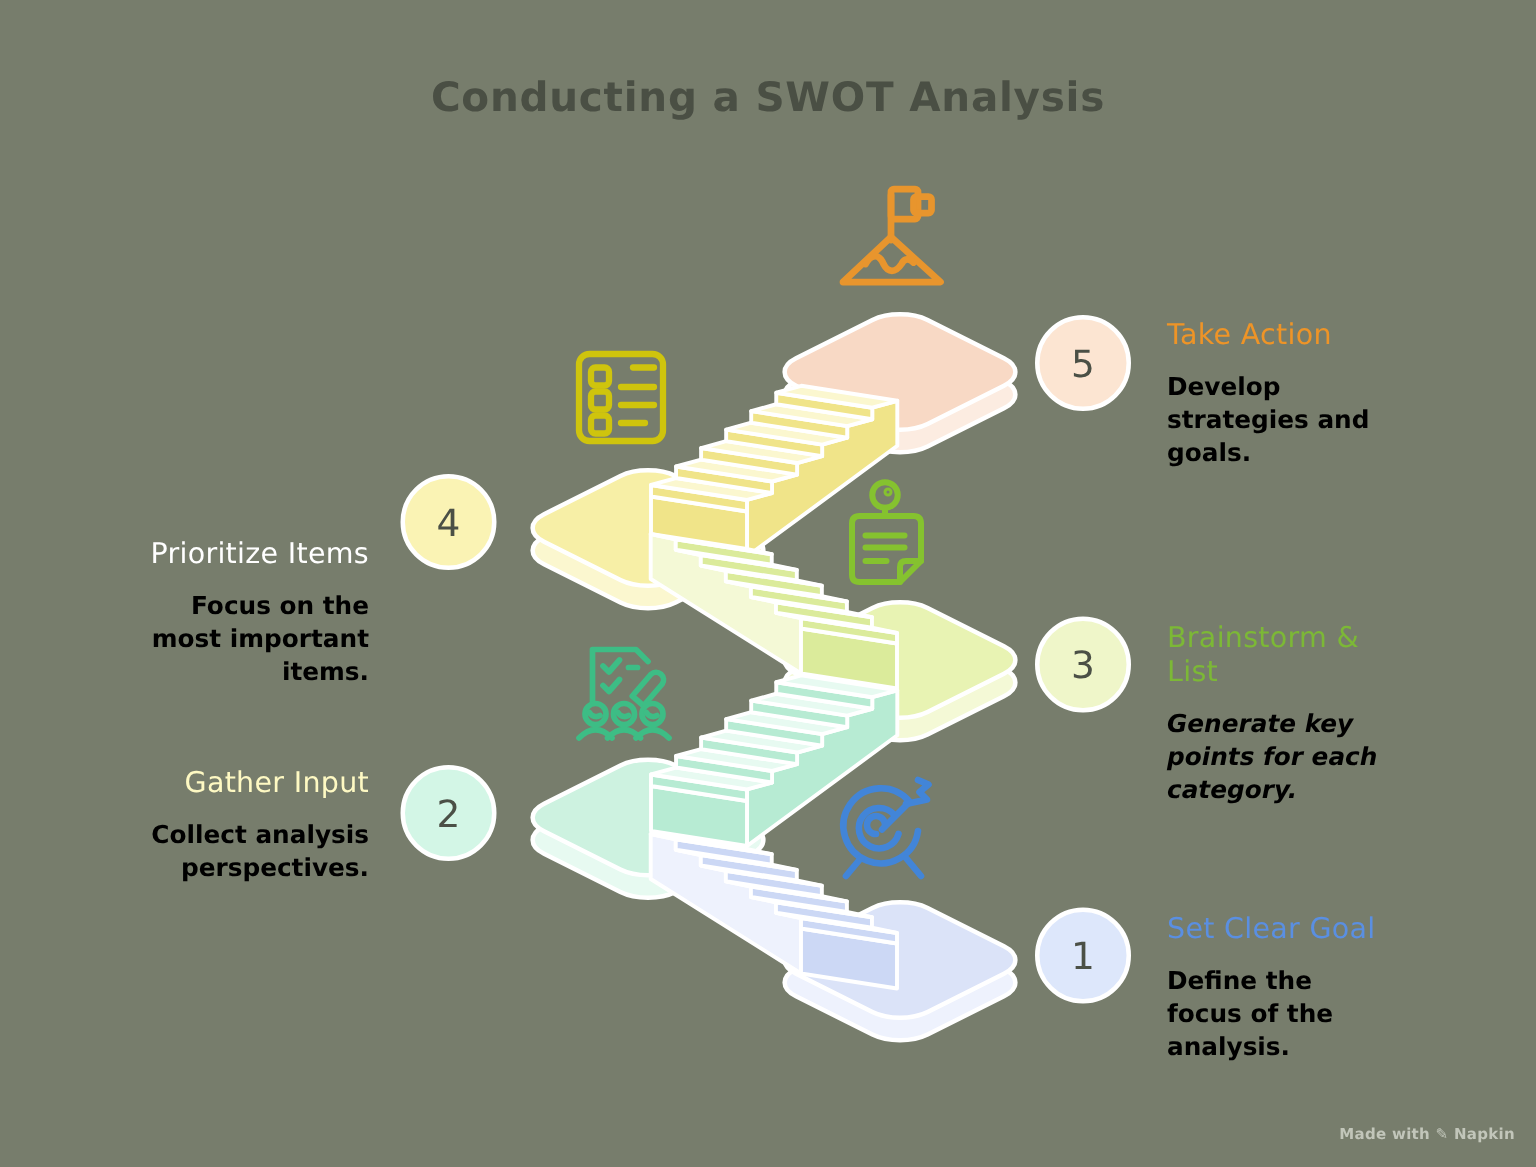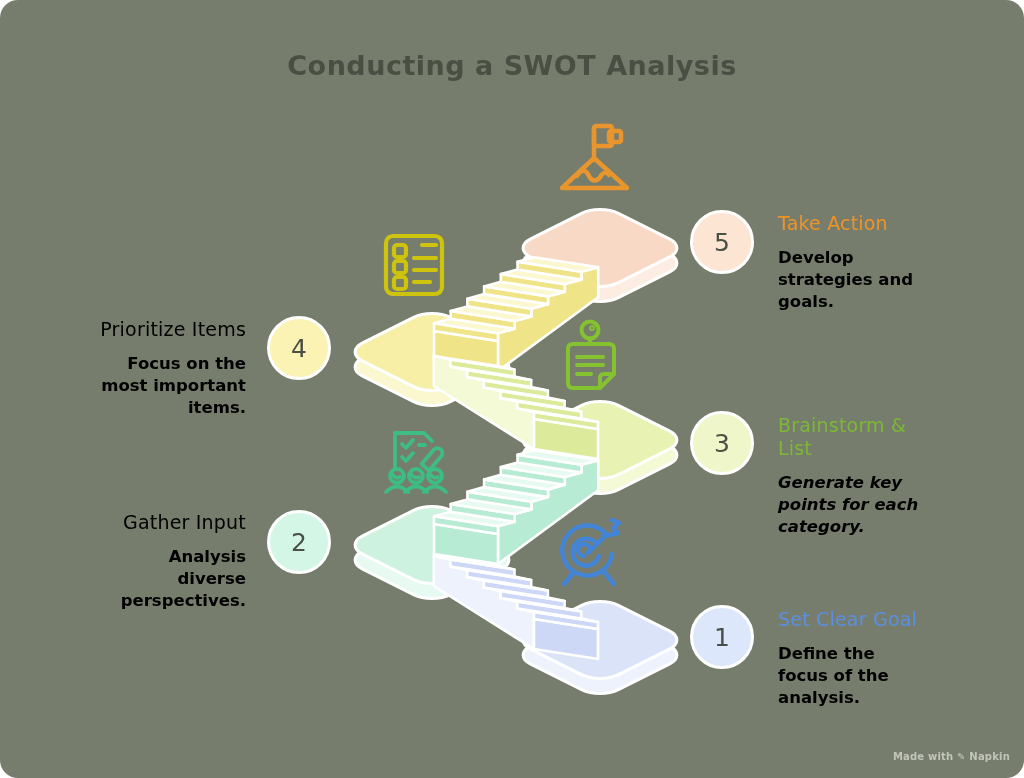--- a/index.html
+++ b/index.html
@@ -18,21 +18,21 @@
   .nw{white-space:nowrap;}
   .icon{position:absolute;}
   .icon svg{display:block;}
   .watermark{position:absolute;right:14px;bottom:16px;font-size:10px;font-weight:600;
              color:#c2c6ba;letter-spacing:.2px;}
   #scene{position:absolute;left:0;top:0;}
 </style>
 </head>
 <body>
 
-<div id="stage" style="background-color: rgb(119, 125, 108); border-radius: 18px;">
+<div id="stage" style="background-color: rgb(119, 125, 108);">
 
   <svg id="scene" width="1024" height="778" viewBox="0 0 1024 778">
       <rect x="-62" y="-62" width="124" height="124" rx="26" transform="translate(600,263) scale(1,0.5) rotate(45)" fill="#fcece1" stroke="#ffffff" stroke-width="3" vector-effect="non-scaling-stroke" stroke-linejoin="round"></rect>
       <rect x="-62" y="-62" width="124" height="124" rx="26" transform="translate(600,248) scale(1,0.5) rotate(45)" fill="#f8d9c5" stroke="#ffffff" stroke-width="3" vector-effect="non-scaling-stroke" stroke-linejoin="round"></rect>
       <rect x="-62" y="-62" width="124" height="124" rx="26" transform="translate(432,367) scale(1,0.5) rotate(45)" fill="#fbf7cf" stroke="#ffffff" stroke-width="3" vector-effect="non-scaling-stroke" stroke-linejoin="round"></rect>
       <rect x="-62" y="-62" width="124" height="124" rx="26" transform="translate(432,352) scale(1,0.5) rotate(45)" fill="#f7efa6" stroke="#ffffff" stroke-width="3" vector-effect="non-scaling-stroke" stroke-linejoin="round"></rect>
       <rect x="-62" y="-62" width="124" height="124" rx="26" transform="translate(600,455) scale(1,0.5) rotate(45)" fill="#f4f9d6" stroke="#ffffff" stroke-width="3" vector-effect="non-scaling-stroke" stroke-linejoin="round"></rect>
       <rect x="-62" y="-62" width="124" height="124" rx="26" transform="translate(600,440) scale(1,0.5) rotate(45)" fill="#e8f3b3" stroke="#ffffff" stroke-width="3" vector-effect="non-scaling-stroke" stroke-linejoin="round"></rect>
       <rect x="-62" y="-62" width="124" height="124" rx="26" transform="translate(432,560) scale(1,0.5) rotate(45)" fill="#e7faf1" stroke="#ffffff" stroke-width="3" vector-effect="non-scaling-stroke" stroke-linejoin="round"></rect>
       <rect x="-62" y="-62" width="124" height="124" rx="26" transform="translate(432,545) scale(1,0.5) rotate(45)" fill="#cdf2e0" stroke="#ffffff" stroke-width="3" vector-effect="non-scaling-stroke" stroke-linejoin="round"></rect>
@@ -180,32 +180,32 @@
   <div class="badge" style="left: 690px; top: 210px; background-color: rgb(252, 229, 210);">
       <span>5</span>
     </div>
 
   <div class="step-text right-col" style="top:212px;">
     <div class="heading nw" style="color: rgb(238, 148, 39);">Take Action</div>
     <div class="desc" style="width:140px;">Develop strategies and goals.</div>
   </div>
 
   <div class="step-text left-col" style="top:318px;">
-    <div class="heading nw" style="color: #000000;">Prioritize Items</div>
+    <div class="heading nw" style="color: #ffffff; margin-top: 40px;">Prioritize Items</div>
     <div class="desc" style="width:150px;">Focus on the most important items.</div>
   </div>
 
   <div class="step-text right-col" style="top:414px;">
     <div class="heading" style="width: 145px; color: rgb(124, 184, 54);">Brainstorm &amp; List</div>
     <div class="desc" style="width:160px;font-style:italic;">Generate key points for each category.</div>
   </div>
 
   <div class="step-text left-col" style="top:511px;">
-    <div class="heading nw" style="color: #000000;">Gather Input</div>
-    <div class="desc" style="width:150px;">Analysis diverse perspectives.</div>
+    <div class="heading nw" style="color: #fef9c3;">Gather Input</div>
+    <div class="desc" style="width:150px;">Collect analysis perspectives.</div>
   </div>
 
   <div class="step-text right-col" style="top:608px;">
     <div class="heading nw" style="color: rgb(90, 143, 226);">Set Clear Goal</div>
     <div class="desc" style="width:150px;">Define the focus of the analysis.</div>
   </div>
 
   <div class="watermark">Made with ✎ Napkin</div>
 </div>
 

